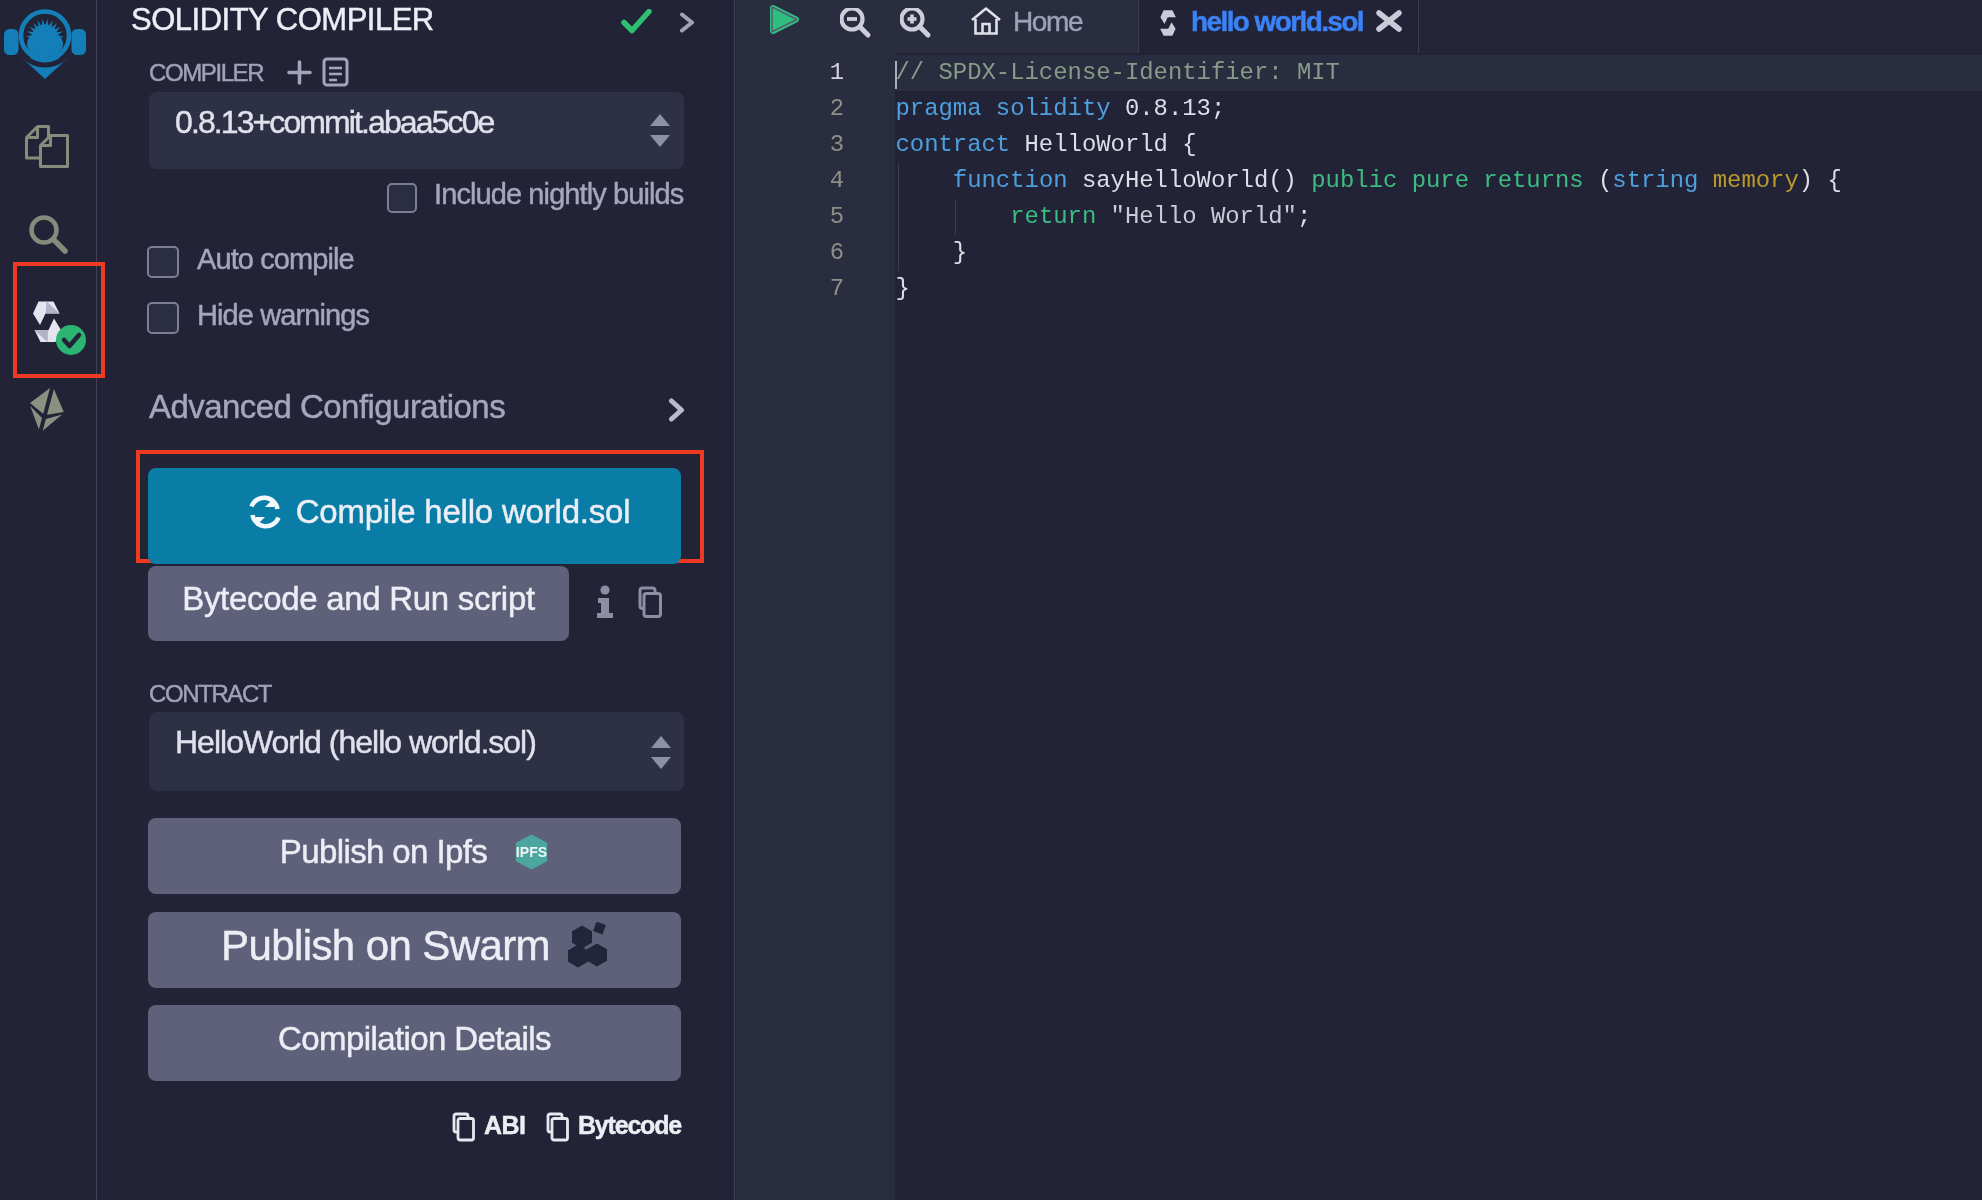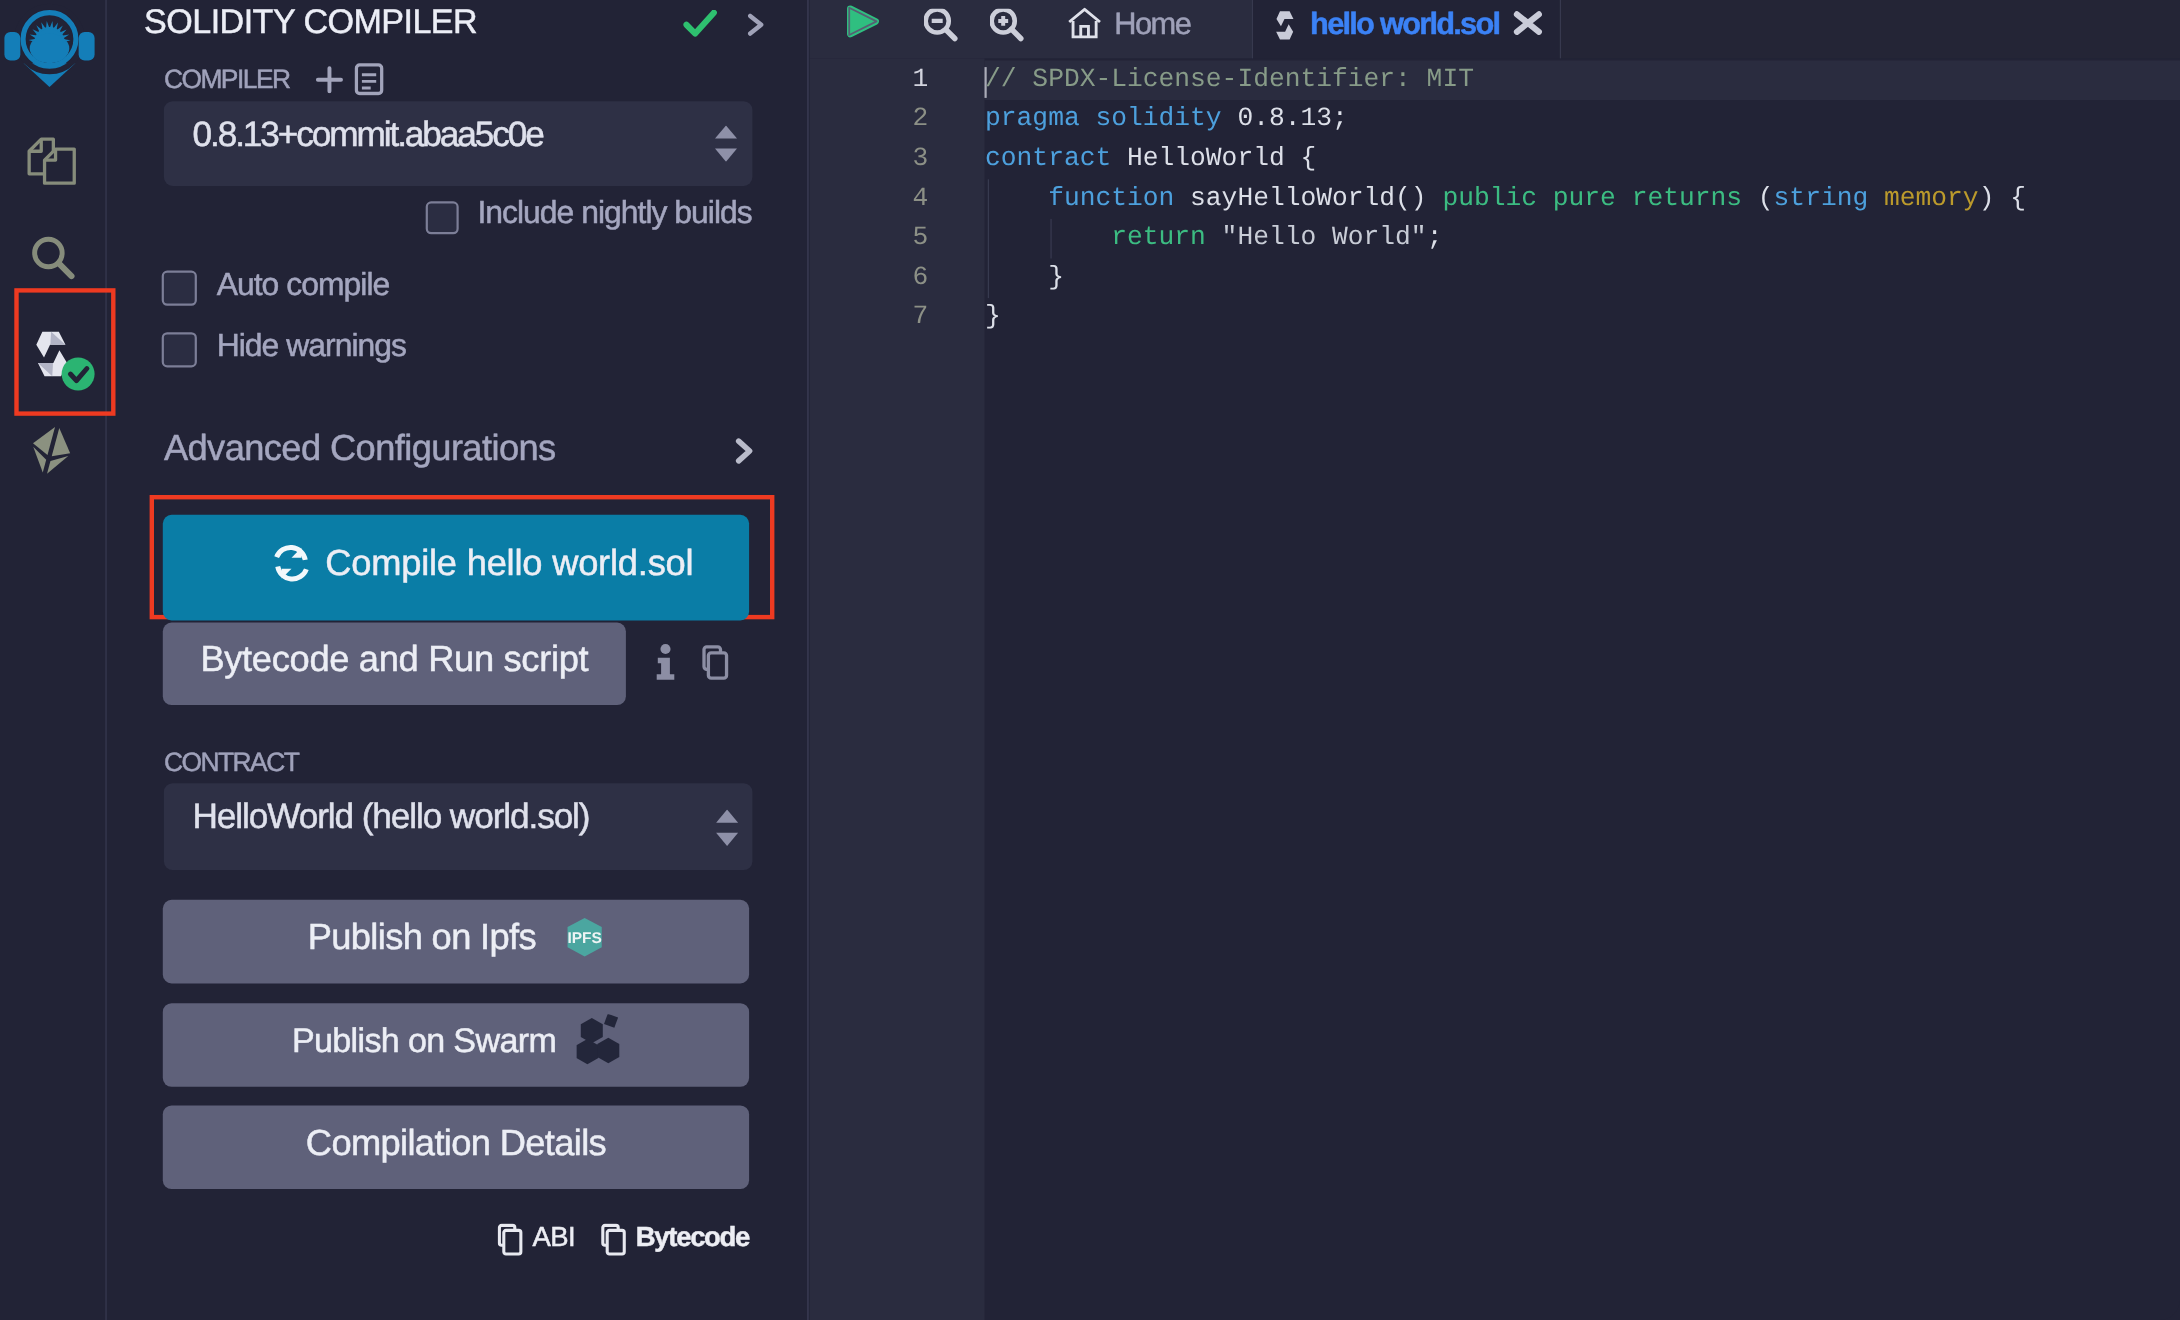--- a/index.html
+++ b/index.html
@@ -162,39 +162,39 @@
 </svg>
 
 <div class="abs btn btngray" style="top:818px; height:76px;">
   <span class="btntext" style="font-size:33px; letter-spacing:-0.6px;">Publish on Ipfs</span>
   <svg width="35" height="38" viewBox="0 0 36 38" style="margin-left:27px;">
     <path d="M18 1 L34 9.5 V28.5 L18 37 L2 28.5 V9.5 Z" fill="#4ba6a0"></path>
     <text x="18" y="24" text-anchor="middle" font-family="Liberation Sans" font-size="14.5" font-weight="bold" fill="#eef4f4">IPFS</text>
   </svg>
 </div>
 <div class="abs btn btngray" style="top:912px; height:76px;">
-  <span class="btntext" style="font-size:31px; letter-spacing:-0.6px;">Publish on Swarm</span>
+  <span class="btntext" style="font-size:42px; letter-spacing:-0.6px;">Publish on Swarm</span>
   <svg width="40" height="48" viewBox="0 0 40 48" style="margin-left:18px;">
       <g fill="#23263a">
         <polygon points="24.0,20.8 14.0,26.5 4.0,20.8 4.0,9.2 14.0,3.5 24.0,9.2"></polygon>
         <polygon points="20.0,39.8 10.0,45.5 0.0,39.8 0.0,28.2 10.0,22.5 20.0,28.2"></polygon>
         <polygon points="39.0,38.8 29.0,44.5 19.0,38.8 19.0,27.2 29.0,21.5 39.0,27.2"></polygon>
         <rect x="26.5" y="1" width="10" height="10" transform="rotate(20 31.5 6)"></rect>
       </g>
     </svg>
 </div>
 <div class="abs btn btngray" style="top:1005px; height:76px;">
     <span class="btntext" style="font-size:33px; letter-spacing:-0.6px;">Compilation Details</span>
   </div>
 
 <svg class="abs" style="left:452px; top:1112px;" width="24" height="30" viewBox="0 0 24 30">
   <path d="M8 6.5 H19.5 a2 2 0 0 1 2 2 V26 a2 2 0 0 1 -2 2 H8 A2 2 0 0 1 6 26 V8.5 a2 2 0 0 1 2 -2 Z" fill="none" stroke="#e8e9f0" stroke-width="2.8"></path>
   <path d="M16 6 V4 A2 2 0 0 0 14 2 H4 A2 2 0 0 0 2 4 V18 a2 2 0 0 0 2 2 H6" fill="none" stroke="#e8e9f0" stroke-width="2.8"></path>
 </svg>
-<div class="t" style="left:484px; top:1111px; font-size:25px; font-weight:400; color:#edeef4; letter-spacing:-0.5px;">ABI</div>
+<div class="t" style="left:484px; top:1111px; font-size:25px; font-weight:700; color:#edeef4; letter-spacing:-0.5px;">ABI</div>
 <svg class="abs" style="left:546px; top:1112px;" width="24" height="30" viewBox="0 0 24 30">
   <path d="M8 6.5 H19.5 a2 2 0 0 1 2 2 V26 a2 2 0 0 1 -2 2 H8 A2 2 0 0 1 6 26 V8.5 a2 2 0 0 1 2 -2 Z" fill="none" stroke="#e8e9f0" stroke-width="2.8"></path>
   <path d="M16 6 V4 A2 2 0 0 0 14 2 H4 A2 2 0 0 0 2 4 V18 a2 2 0 0 0 2 2 H6" fill="none" stroke="#e8e9f0" stroke-width="2.8"></path>
 </svg>
 <div class="t" style="left:578px; top:1111px; font-size:25px; font-weight:700; color:#edeef4; letter-spacing:-1.2px;">Bytecode</div>
 
 <div id="editor" class="abs">
   <div id="gutter" class="abs"></div>
   <div id="linehl" class="abs"></div>
   <div id="tabstrip" class="abs"></div>

